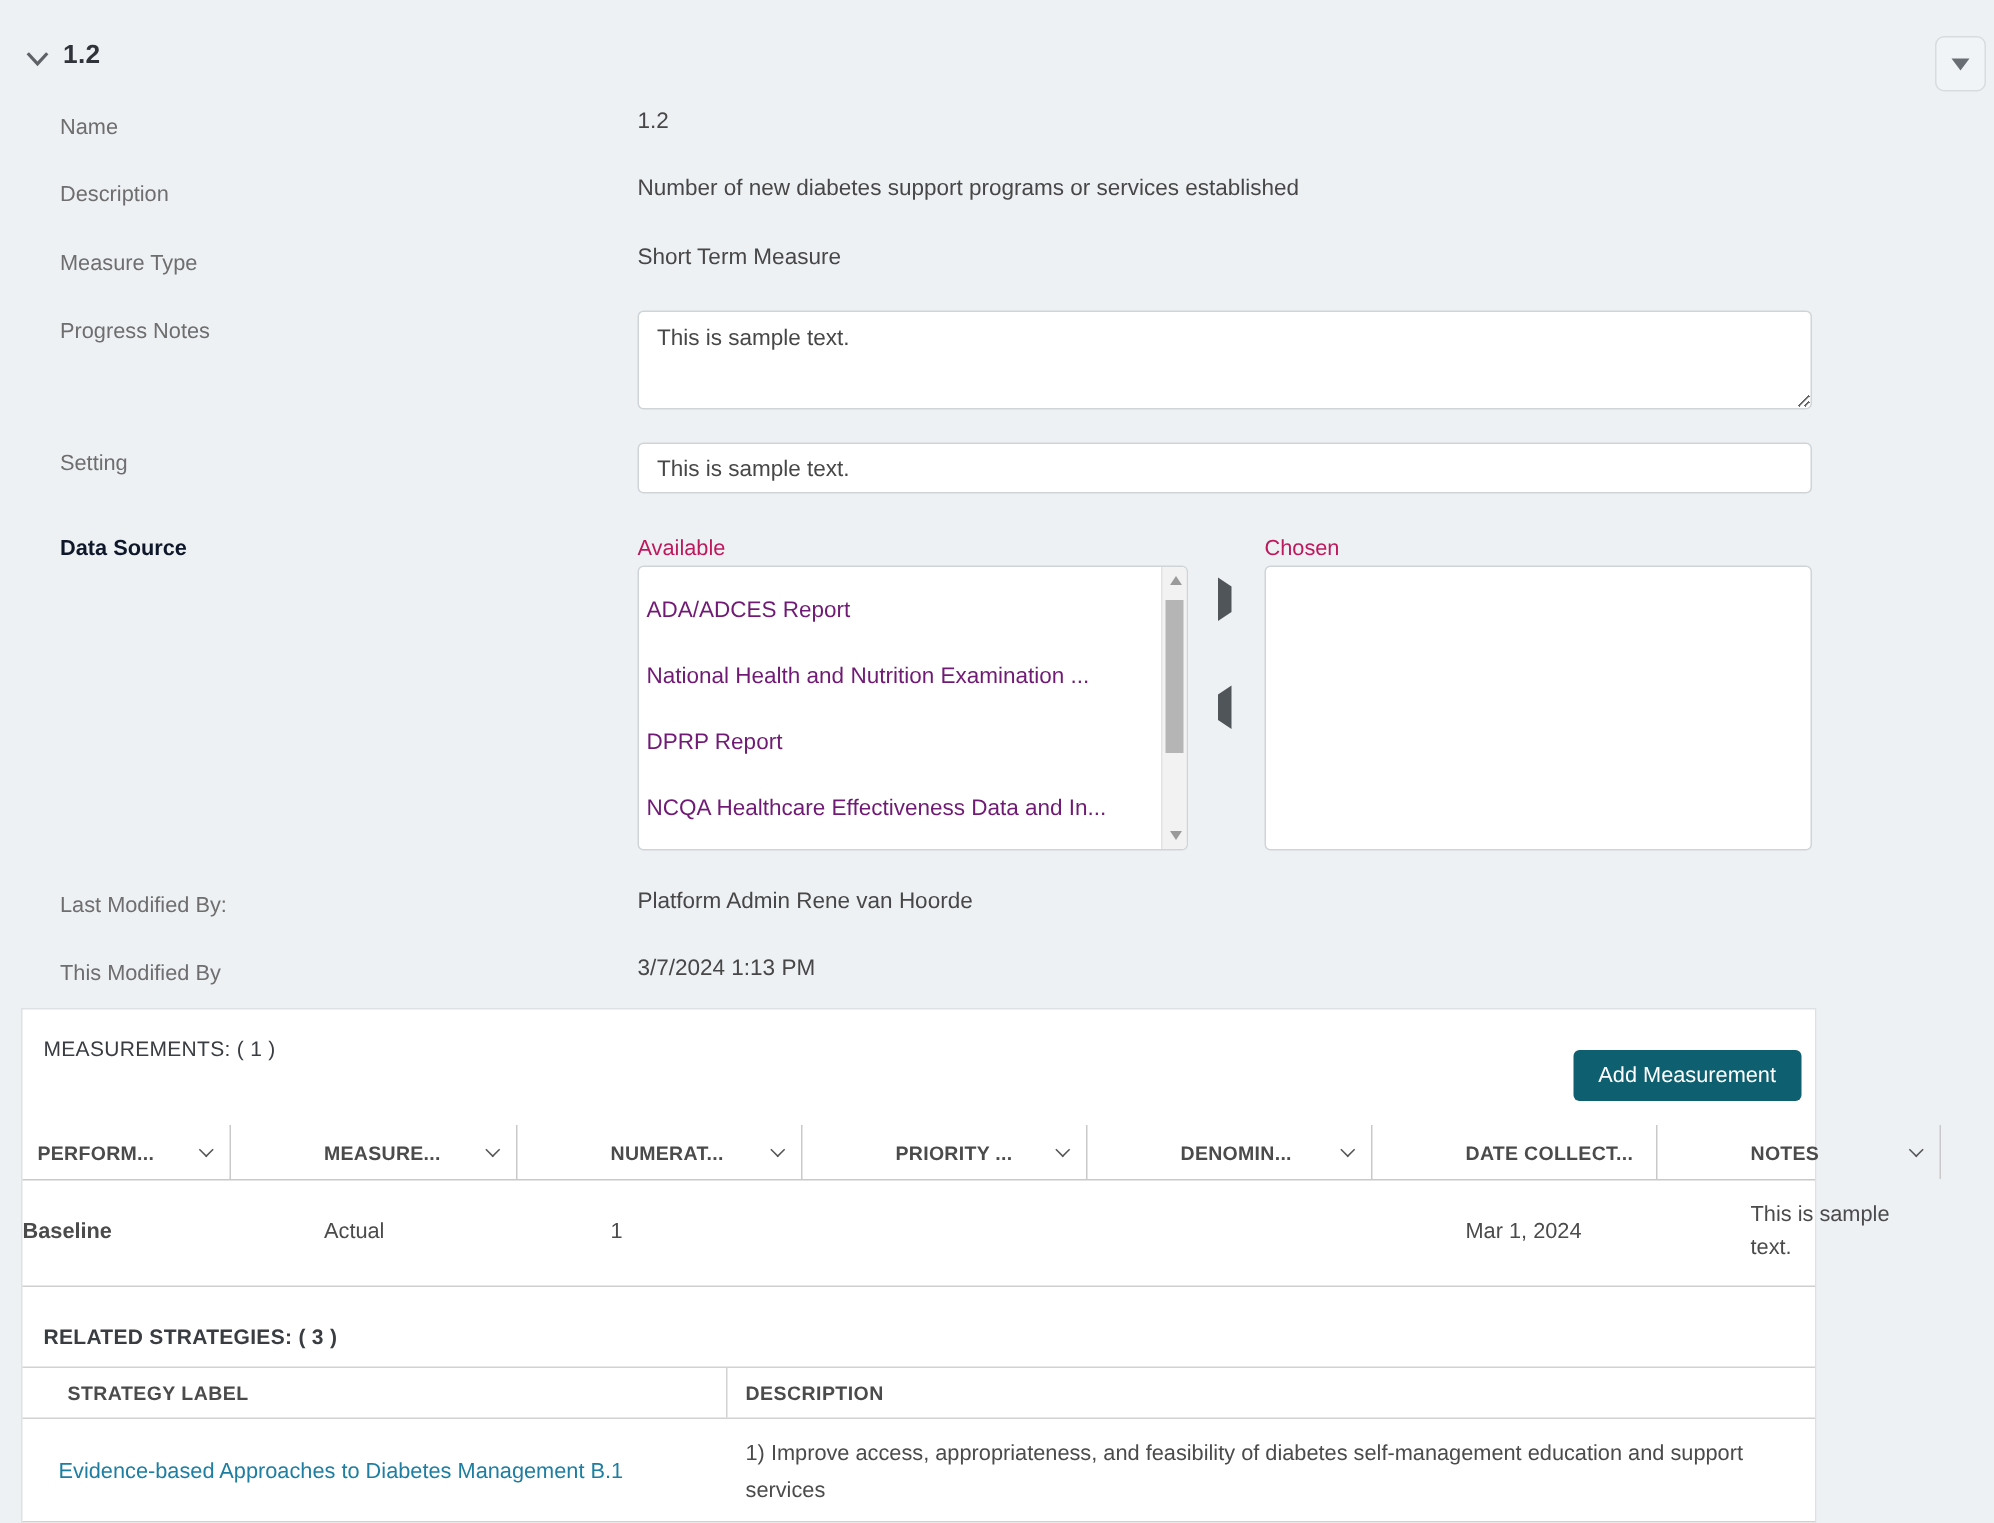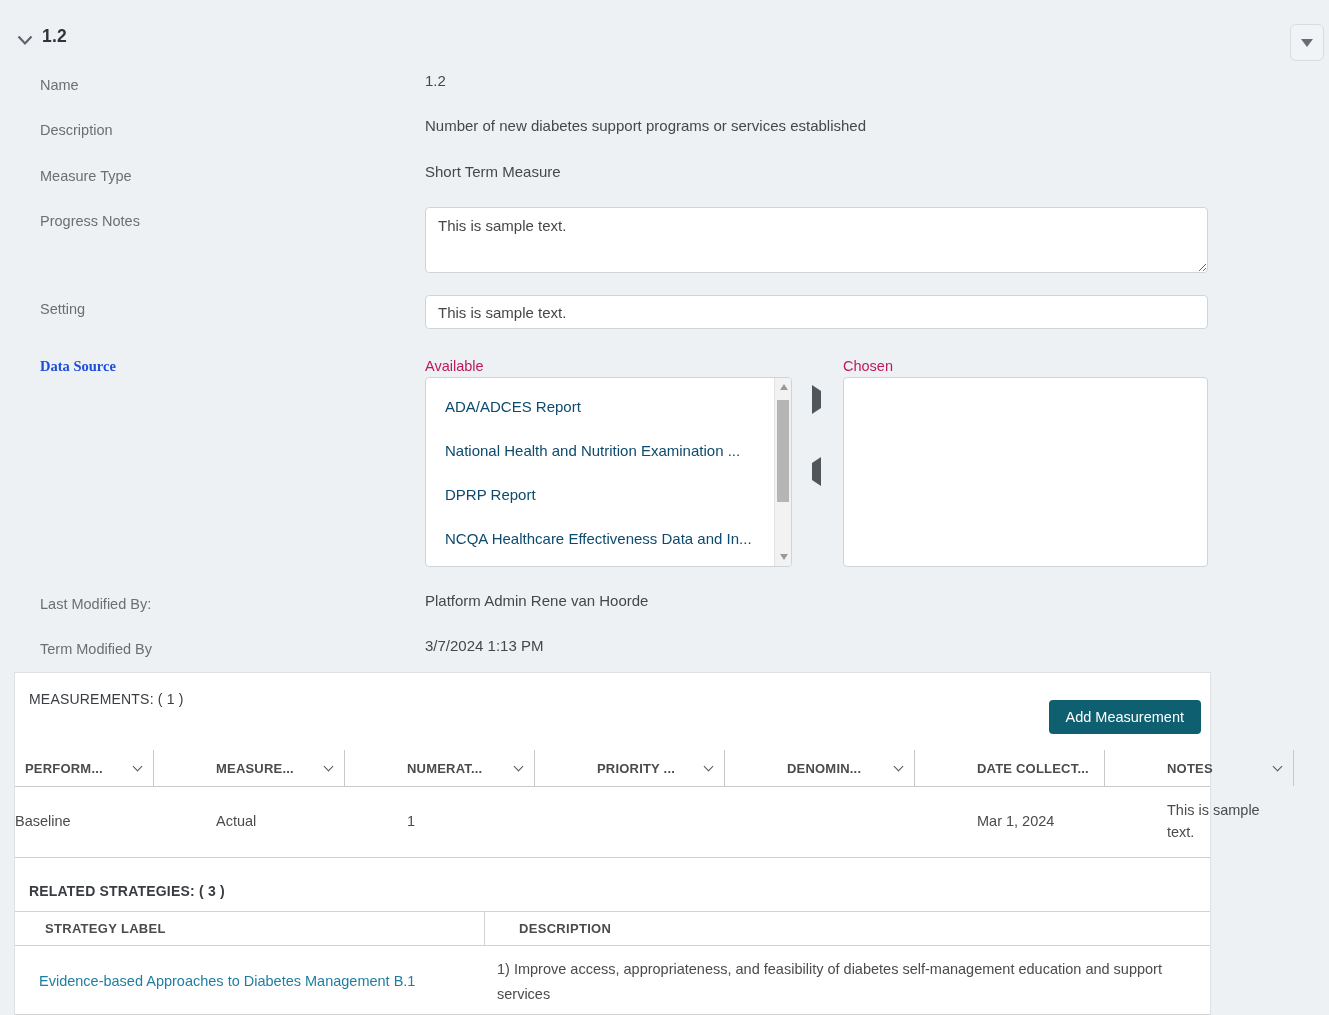--- a/index.html
+++ b/index.html
@@ -27,21 +27,21 @@
   .caret-down {
     width: 0; height: 0;
     border-left: 6px solid transparent; border-right: 6px solid transparent;
     border-top: 8px solid #696e74;
   }
   
   .form-label {
     position: absolute; left: 40px;
     font-size: 14.5px; color: #6e6e6e;
   }
-  .form-label.bold { font-weight: bold; color: #1d4ed8; font-family: Liberation Serif, serif; }
+  .form-label.bold { font-weight: bold; color: #0f172a; }
   .form-value {
     position: absolute; left: 425px;
     font-size: 15px; color: #474747;
   }
   .text-area {
     position: absolute; left: 425px; top: 195px; width: 783px; height: 66px;
     border: 1px solid #cfd4d8; border-radius: 4px; background: #fff;
     font-family: "Liberation Sans", sans-serif; font-size: 15px; color: #474747;
     padding: 9px 12px; resize: both; outline: none;
   }
@@ -53,22 +53,22 @@
   }
   .list-sub-label { position: absolute; top: 346px; font-size: 14.5px; color: #be185d; }
   .listbox {
     position: absolute; top: 365px; height: 190px; background: #fff;
     border: 1px solid #cfd4d8; border-radius: 4px; overflow: hidden;
   }
   .listbox.available { left: 425px; width: 367px; }
   .listbox.chosen { left: 843px; width: 365px; }
   .list-items { padding-top: 6px; }
   .list-item {
-    height: 44px; display: flex; align-items: center; padding-left: 19px;
-    font-size: 15px; color: #0c4a6e; cursor: pointer; white-space: nowrap;
+    height: 44px; display: flex; align-items: center; padding-left: 5px;
+    font-size: 15px; color: #701a75; cursor: pointer; white-space: nowrap;
   }
   .scrollbar {
     position: absolute; right: 0; top: 0; bottom: 0; width: 17px;
     background: #f2f2f2; border-left: 1px solid #e3e3e3;
   }
   .scroll-btn { position: absolute; left: 0; width: 17px; height: 18px;
     display: flex; align-items: center; justify-content: center; cursor: pointer; }
   .scroll-btn.up { top: 0; }
   .scroll-btn.down { bottom: 0; }
   .tri-up { width: 0; height: 0; border-left: 4.5px solid transparent;
@@ -115,32 +115,32 @@
     white-space: nowrap; overflow: hidden;
   }
   .chev { width: 7px; height: 7px; border-right: 1.7px solid #555;
     border-bottom: 1.7px solid #555; transform: rotate(45deg); flex: 0 0 auto;
     margin-left: 8px; margin-top: -3px; cursor: pointer; }
   .m-row { top: 114px; height: 71px; border-bottom: 1px solid #cfcfcf; }
   .m-row .m-cell {
     display: flex; align-items: center; padding: 0 12px 0 14px;
     font-size: 14.5px; color: #4b4b4b; line-height: 1.5;
   }
-  .m-row .m-cell:first-child { padding-left: 0; }
+  .m-row .m-cell:first-child { padding-left: 0; font-weight: bold; }
   .row-action-btn {
     width: 29px; height: 27px; background: #fff; border: 1px solid #c9c9c9;
     border-radius: 6px; display: flex; align-items: center; justify-content: center;
     cursor: pointer; margin-left: 17px;
   }
   .row-action-btn .caret { width: 0; height: 0; border-left: 5px solid transparent;
     border-right: 5px solid transparent; border-top: 7px solid #6e737a; }
   
   .s-divider { position: absolute; left: 0; right: 0; top: 238px; height: 1px; background: #d2d2d2; }
   .s-head { position: absolute; left: 0; right: 0; top: 239px; height: 34px;
-    display: flex; border-bottom: 1px solid #d2d2d2; gap: 22px; }
+    display: flex; border-bottom: 1px solid #d2d2d2; }
   .s-head .s-col1 { width: 470px; border-right: 1px solid #d2d2d2;
     display: flex; align-items: center; padding-left: 30px; }
   .s-head .s-col2 { flex: 1; display: flex; align-items: center; padding-left: 12px; }
   .s-head-label { font-size: 13px; font-weight: bold; color: #4b4b4b; letter-spacing: 0.3px; }
   .s-row { position: absolute; left: 0; right: 0; top: 274px; height: 68px;
     display: flex; border-bottom: 1px solid #d2d2d2; }
   .s-row .s-col1 { width: 470px; display: flex; align-items: center; padding-left: 24px; }
   .s-row .s-col2 { flex: 1; padding: 10px 20px 0 12px; }
   .strategy-link { font-size: 14.5px; color: #1e7ea1; text-decoration: none; cursor: pointer; }
   .s-desc { font-size: 14.5px; color: #4b4b4b; line-height: 1.7; max-width: 665px; }
@@ -160,21 +160,21 @@
     <span class="caret-down"></span>
   </div>
 
   <div class="form-label" style="top:65px">Name</div>
   <div class="form-label" style="top:110px">Description</div>
   <div class="form-label" style="top:156px">Measure Type</div>
   <div class="form-label" style="top:201px">Progress Notes</div>
   <div class="form-label" style="top:289px">Setting</div>
   <div class="form-label bold" style="top:346px">Data Source</div>
   <div class="form-label" style="top:584px">Last Modified By:</div>
-  <div class="form-label" style="top:629px">Term Modified By</div>
+  <div class="form-label" style="top:629px">This Modified By</div>
 
   <div class="form-value" style="top:60px">1.2</div>
   <div class="form-value" style="top:105px">Number of new diabetes support programs or services established</div>
   <div class="form-value" style="top:151px">Short Term Measure</div>
   <div class="form-value" style="top:580px">Platform Admin Rene van Hoorde</div>
   <div class="form-value" style="top:625px">3/7/2024 1:13 PM</div>
 
   <textarea class="text-area" style="">This is sample text.</textarea>
   <input class="text-input" type="text" value="This is sample text." style="">
 

